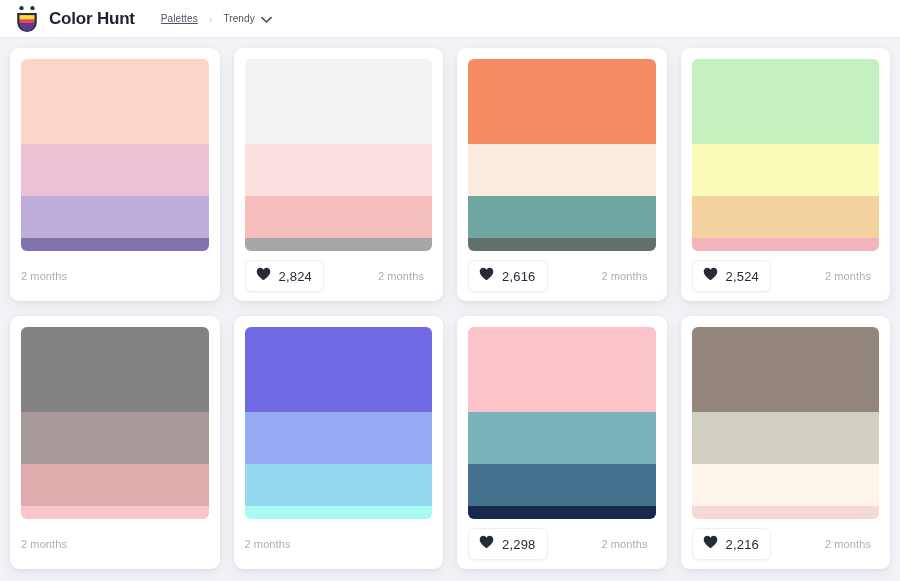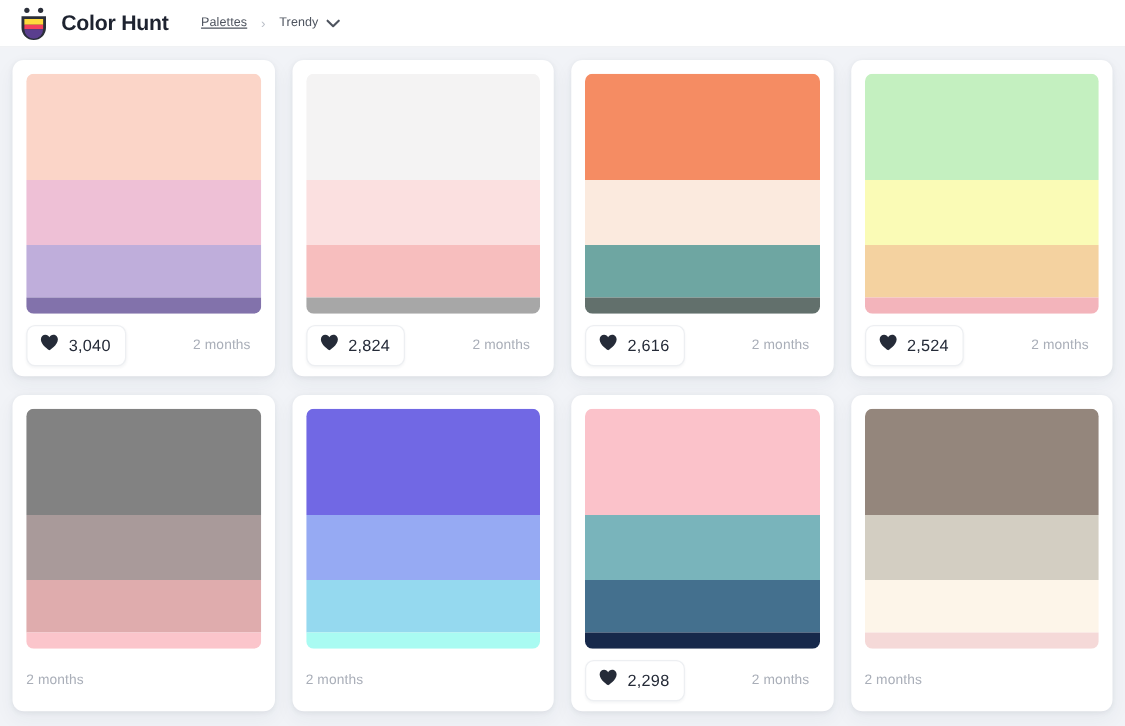--- a/index.html
+++ b/index.html
@@ -134,26 +134,20 @@
 
 <div id="palette-grid">
     <div class="palette-card">
       <div class="swatch-stack">
         <div class="swatch b0" style="background: rgb(251, 213, 200);"></div>
         <div class="swatch b1" style="background: rgb(238, 192, 214);"></div>
         <div class="swatch b2" style="background: rgb(191, 174, 219);"></div>
         <div class="swatch b3" style="background: rgb(130, 114, 171);"></div>
       </div>
       <div class="card-footer">
-        <div class="like-button">
-          <span><svg width="15" height="14" viewBox="0 0 15 14" xmlns="http://www.w3.org/2000/svg">
-              <path d="M7.5 13.2 C7.5 13.2 0.7 9.2 0.7 4.6 C0.7 2.3 2.4 0.8 4.3 0.8 C5.8 0.8 6.9 1.7 7.5 2.7 C8.1 1.7 9.2 0.8 10.7 0.8 C12.6 0.8 14.3 2.3 14.3 4.6 C14.3 9.2 7.5 13.2 7.5 13.2 Z" fill="#252b38"></path>
-            </svg></span>
-          <span class="like-count">3,040</span>
-        </div>
         <span class="time-ago">2 months</span>
       </div>
     </div>
     <div class="palette-card">
       <div class="swatch-stack">
         <div class="swatch b0" style="background: rgb(244, 243, 243);"></div>
         <div class="swatch b1" style="background: rgb(251, 224, 224);"></div>
         <div class="swatch b2" style="background: rgb(247, 190, 190);"></div>
         <div class="swatch b3" style="background: rgb(167, 167, 167);"></div>
       </div>
@@ -241,16 +235,22 @@
       </div>
     </div>
     <div class="palette-card">
       <div class="swatch-stack">
         <div class="swatch b0" style="background: rgb(148, 134, 124);"></div>
         <div class="swatch b1" style="background: rgb(211, 206, 194);"></div>
         <div class="swatch b2" style="background: rgb(253, 245, 233);"></div>
         <div class="swatch b3" style="background: rgb(245, 217, 216);"></div>
       </div>
       <div class="card-footer">
+        <div class="like-button">
+          <span><svg width="15" height="14" viewBox="0 0 15 14" xmlns="http://www.w3.org/2000/svg">
+              <path d="M7.5 13.2 C7.5 13.2 0.7 9.2 0.7 4.6 C0.7 2.3 2.4 0.8 4.3 0.8 C5.8 0.8 6.9 1.7 7.5 2.7 C8.1 1.7 9.2 0.8 10.7 0.8 C12.6 0.8 14.3 2.3 14.3 4.6 C14.3 9.2 7.5 13.2 7.5 13.2 Z" fill="#252b38"></path>
+            </svg></span>
+          <span class="like-count">2,216</span>
+        </div>
         <span class="time-ago">2 months</span>
       </div>
     </div>
   </div>
 
 </body></html>

